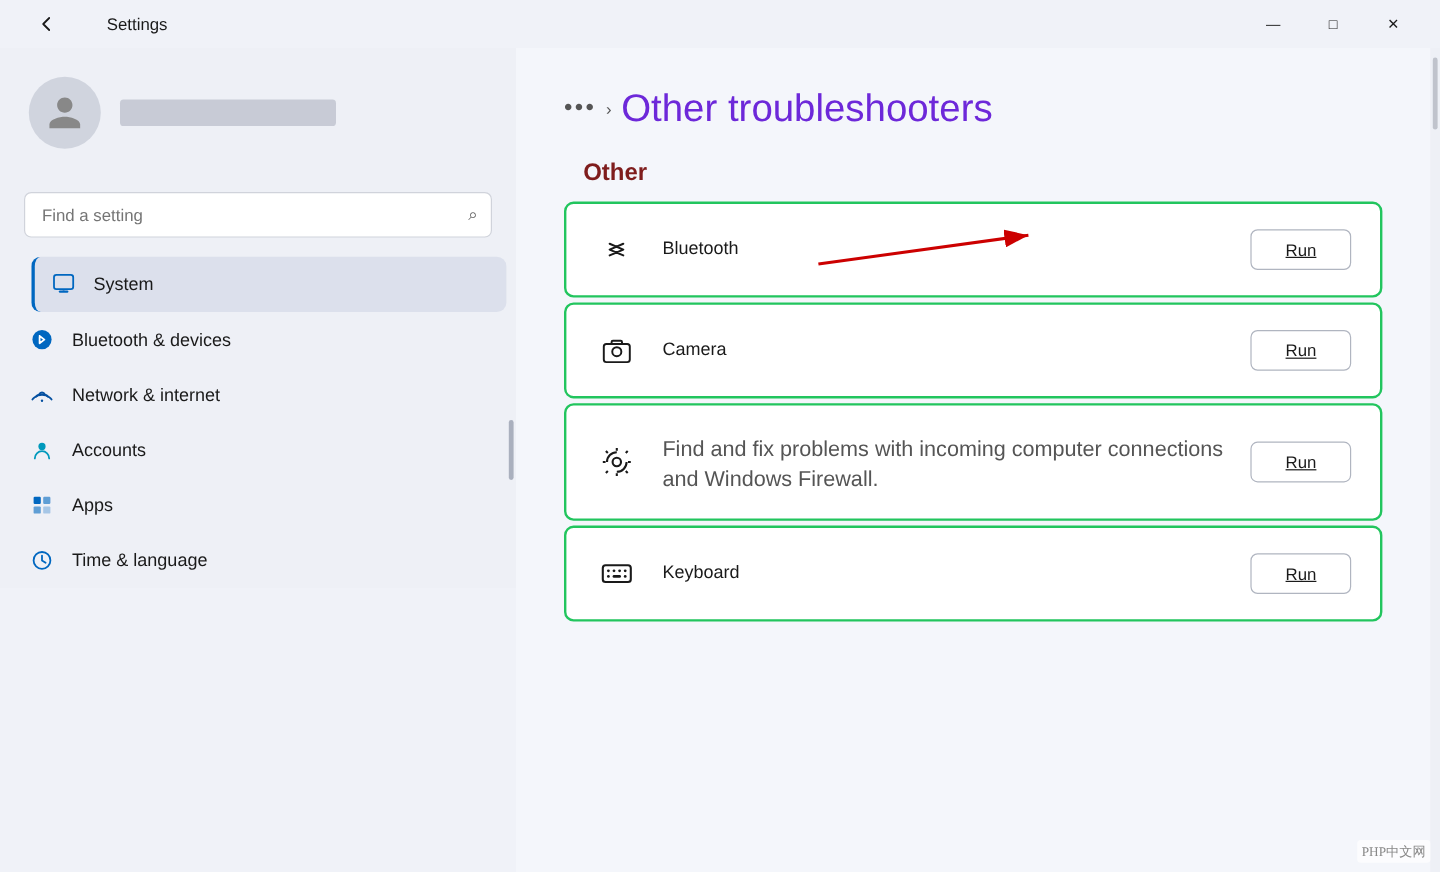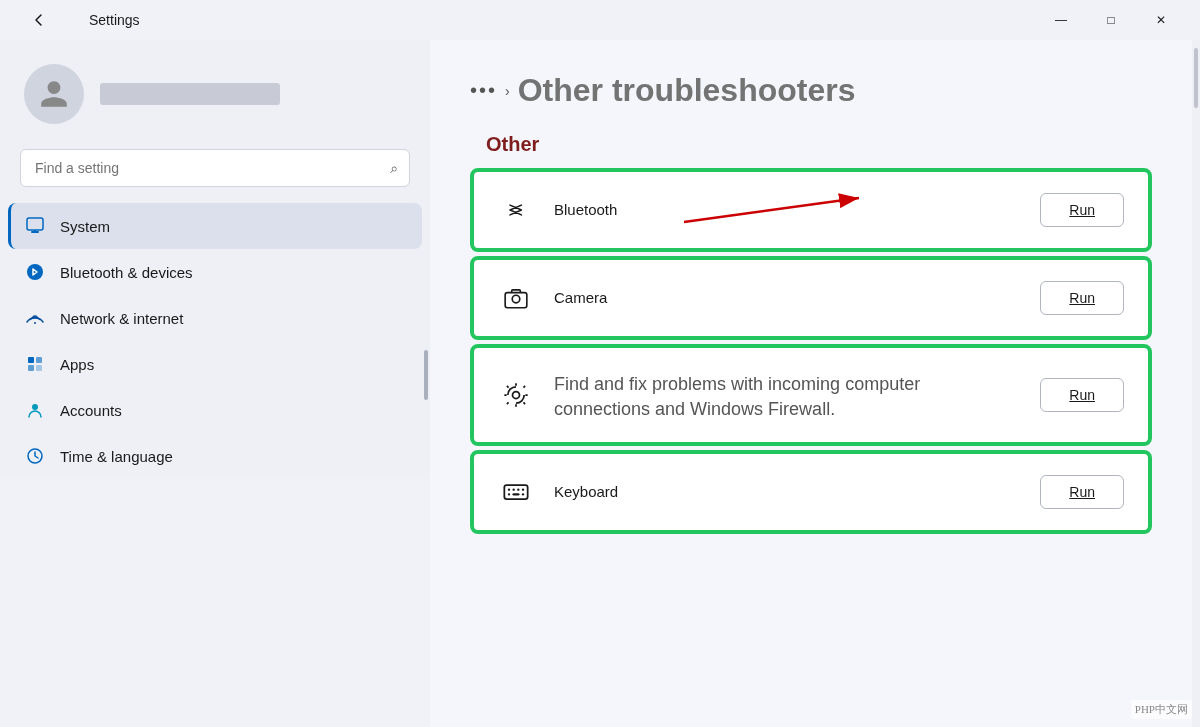--- a/index.html
+++ b/index.html
@@ -92,21 +92,21 @@
     }
 
     .username-bar {
       width: 180px;
       height: 22px;
       background: #c8cbd6;
       border-radius: 3px;
     }
 
     .search-box {
-      margin: 5px 20px 16px 20px;
+      margin: 16px 20px 16px 20px;
       position: relative;
     }
     .search-input {
       width: 100%;
       padding: 10px 40px 10px 14px;
       border: 1px solid #d0d3db;
       border-radius: 6px;
       background: white;
       font-size: 14px;
       color: #555;
@@ -133,20 +133,21 @@
       border-radius: 8px;
       cursor: pointer;
       font-size: 15px;
       color: #1a1a1a;
     }
     .nav-item.active {
       background: #dce0ec;
       font-weight: 500;
       border-left: 3px solid #0067c0;
       padding-left: 13px;
+      margin-left: 18px;
     }
     .nav-icon {
       width: 22px;
       height: 22px;
       display: flex;
       align-items: center;
       justify-content: center;
       flex-shrink: 0;
     }
 
@@ -182,36 +183,36 @@
       font-size: 20px;
       letter-spacing: 2px;
       color: #555;
     }
     .breadcrumb-chevron {
       font-size: 14px;
       color: #555;
     }
     .page-title {
       font-size: 32px;
-      font-weight: 700;
-      color: #737373;
+      font-weight: 400;
+      color: #6d28d9;
     }
 
     .section-label {
       font-size: 20px;
       font-weight: 600;
       color: #7f1d1d;
       margin: 24px 0 12px 16px;
     }
 
     
     .card {
       background: white;
       border-radius: 8px;
-      border: 4px solid #22c55e;
+      border: 2px solid #22c55e;
       display: flex;
       align-items: center;
       padding: 20px 24px;
       margin-bottom: 4px;
       gap: 20px;
       position: relative;
     }
 
     .card-icon {
       width: 36px;
@@ -342,39 +343,39 @@
               <path d="M5 11.5c0 0 1.5-2 5-2s5 2 5 2" stroke="#0550a0" stroke-width="1.5" stroke-linecap="round"></path>
               <path d="M8 9c0 0 0.8-1 2-1s2 1 2 1" stroke="#0550a0" stroke-width="1.5" stroke-linecap="round"></path>
               <circle cx="10" cy="15" r="1" fill="#0550a0"></circle>
             </svg>
           </span>
           <span>Network &amp; internet</span>
         </li>
 
 
         <li class="nav-item">
+          <span class="nav-icon icon-accounts">
+            <svg width="20" height="20" viewBox="0 0 20 20" fill="none">
+              <circle cx="10" cy="7" r="3" fill="#0099bc"></circle>
+              <path d="M4 17c0-3.3 2.7-6 6-6s6 2.7 6 6" stroke="#0099bc" stroke-width="1.5" stroke-linecap="round"></path>
+            </svg>
+          </span>
+          <span>Accounts</span>
+        </li>
+
+        <li class="nav-item">
           <span class="nav-icon icon-apps">
             <svg width="20" height="20" viewBox="0 0 20 20" fill="none">
               <rect x="3" y="3" width="6" height="6" rx="1" fill="#0067c0"></rect>
               <rect x="11" y="3" width="6" height="6" rx="1" fill="#0067c0" opacity="0.6"></rect>
               <rect x="3" y="11" width="6" height="6" rx="1" fill="#0067c0" opacity="0.6"></rect>
               <rect x="11" y="11" width="6" height="6" rx="1" fill="#0067c0" opacity="0.3"></rect>
             </svg>
           </span>
           <span>Apps</span>
-        </li>
-
-        <li class="nav-item">
-          <span class="nav-icon icon-accounts">
-            <svg width="20" height="20" viewBox="0 0 20 20" fill="none">
-              <circle cx="10" cy="7" r="3" fill="#0099bc"></circle>
-              <path d="M4 17c0-3.3 2.7-6 6-6s6 2.7 6 6" stroke="#0099bc" stroke-width="1.5" stroke-linecap="round"></path>
-            </svg>
-          </span>
-          <span>Accounts</span>
         </li>
 
         <li class="nav-item">
           <span class="nav-icon icon-time">
             <svg width="20" height="20" viewBox="0 0 20 20" fill="none">
               <circle cx="10" cy="10" r="7" stroke="#0067c0" stroke-width="1.5"></circle>
               <path d="M10 6v4l3 2" stroke="#0067c0" stroke-width="1.5" stroke-linecap="round" stroke-linejoin="round"></path>
             </svg>
           </span>
           <span>Time &amp; language</span>

